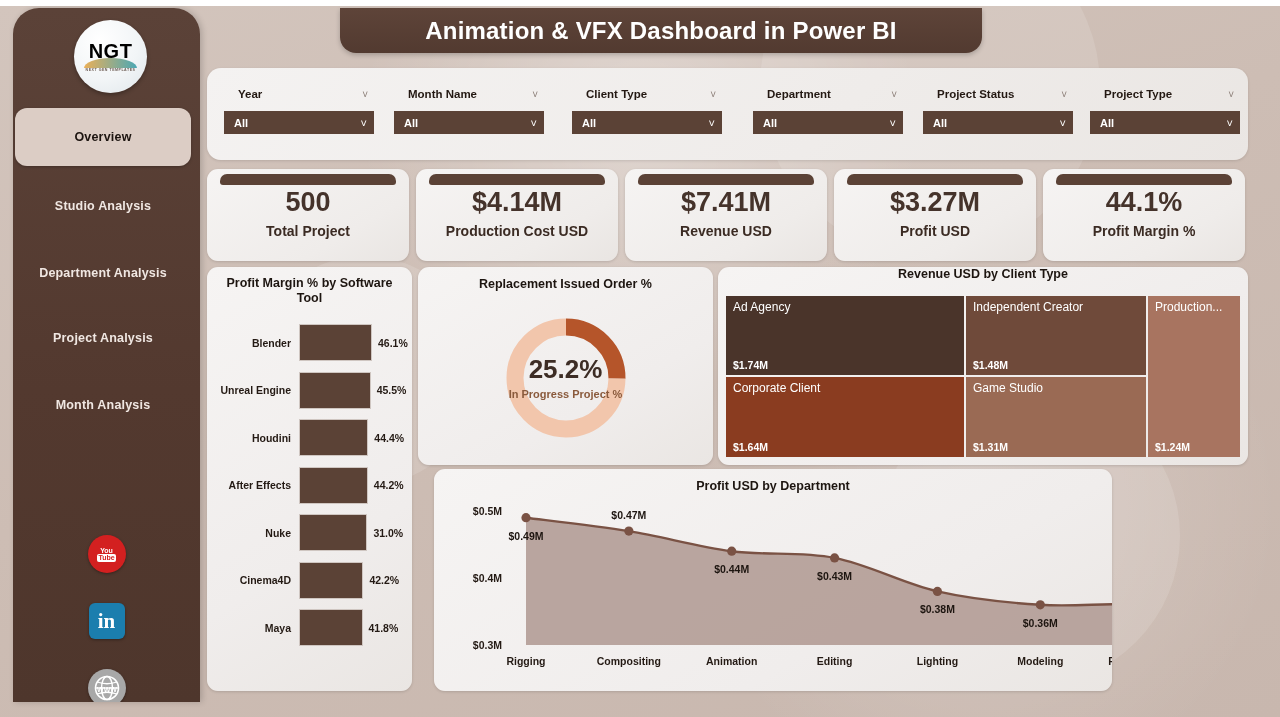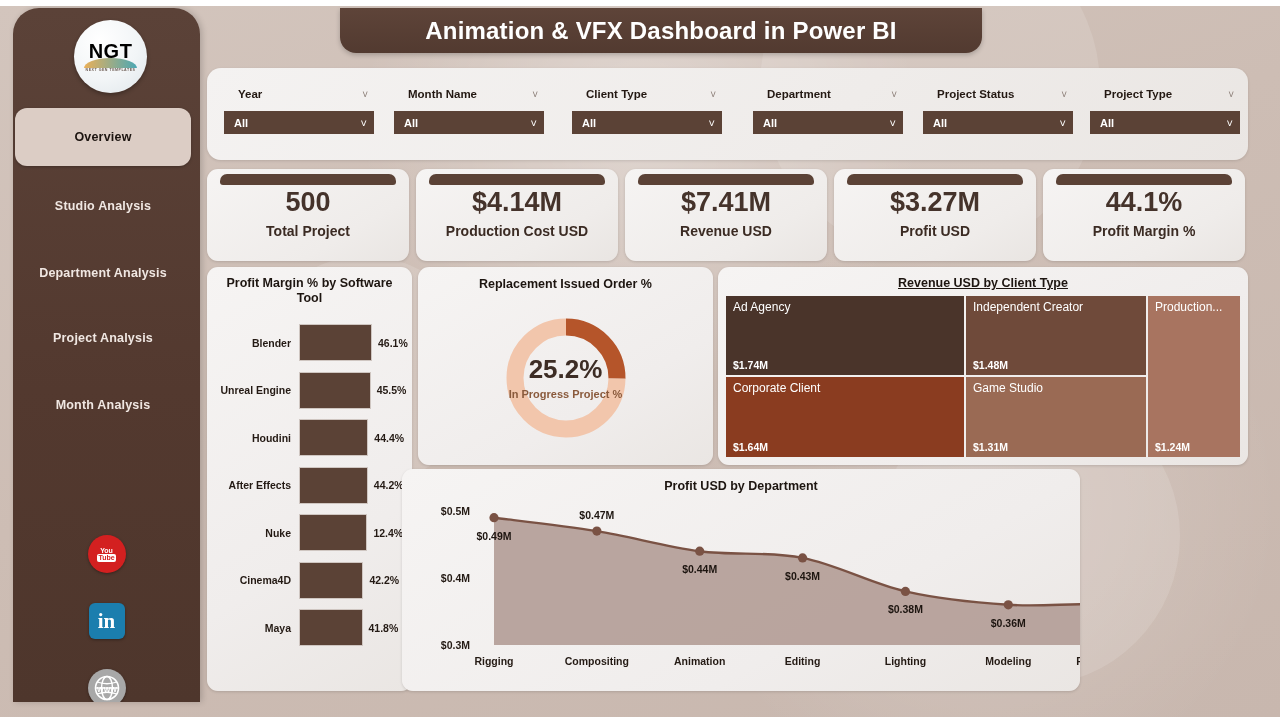--- a/index.html
+++ b/index.html
@@ -214,38 +214,38 @@
   }
   #donut-center {
     position:absolute; left:0; top:0; width:126px; height:126px;
     display:flex; flex-direction:column; align-items:center; justify-content:center;
   }
   #donut-center .d-pct { font-size:26px; font-weight:bold; color:#3d2d25; line-height:1; }
   #donut-center .d-sub { font-size:11px; font-weight:bold; color:#8a5a3c; margin-top:6px; }
 
   
   #tm-panel { left:718px; top:261px; width:530px; height:198px; }
-  #tm-panel .panel-title { padding-top:9px;text-decoration:underline; }
+  #tm-panel .panel-title { padding-top:0; }
   #tm-grid {
     position:absolute; left:8px; top:29px; width:514px; height:161px;
     display:flex; gap:2px;
   }
   .tm-col { display:flex; flex-direction:column; gap:2px; }
   .tm-tile { position:relative; overflow:hidden; cursor:pointer; }
   .tm-tile .tm-name {
     position:absolute; left:7px; top:4px; right:4px;
     color:#fff; font-size:12px; white-space:nowrap; overflow:hidden;
   }
   .tm-tile .tm-val {
     position:absolute; left:7px; bottom:4px;
     color:#fff; font-size:10.5px; font-weight:bold;
   }
 
   
-  #area-panel { left:402px; top:463px; width:678px; height:222px; }
+  #area-panel { left:434px; top:463px; width:678px; height:222px; }
   #area-panel .panel-title { padding-top:10px; }
   #area-svg { position:absolute; left:0; top:24px; }
   .ax-tick { font-size:10.5px; font-weight:bold; fill:#241a14; font-family:"Liberation Sans",sans-serif; }
   .dp-label { font-size:10.5px; font-weight:bold; fill:#1d1510; font-family:"Liberation Sans",sans-serif; }
   .cat-label { font-size:10.5px; font-weight:bold; fill:#241a14; font-family:"Liberation Sans",sans-serif; }
 </style>
 </head>
 <body>
 
 <div id="canvas">
@@ -423,21 +423,21 @@
           <div class="br-val">44.4%</div>
         </div>
         <div class="bar-row">
           <div class="br-name">After Effects</div>
           <div class="br-bar" style="width:68.8px;background:#5b4236"></div>
           <div class="br-val">44.2%</div>
         </div>
         <div class="bar-row">
           <div class="br-name">Nuke</div>
           <div class="br-bar" style="width:68.4px;background:#5b4236"></div>
-          <div class="br-val">12.4%</div>
+          <div class="br-val">31.0%</div>
         </div>
         <div class="bar-row">
           <div class="br-name">Cinema4D</div>
           <div class="br-bar" style="width:64.4px;background:#5b4236"></div>
           <div class="br-val">42.2%</div>
         </div>
         <div class="bar-row">
           <div class="br-name">Maya</div>
           <div class="br-bar" style="width:63.5px;background:#5b4236"></div>
           <div class="br-val">41.8%</div>

